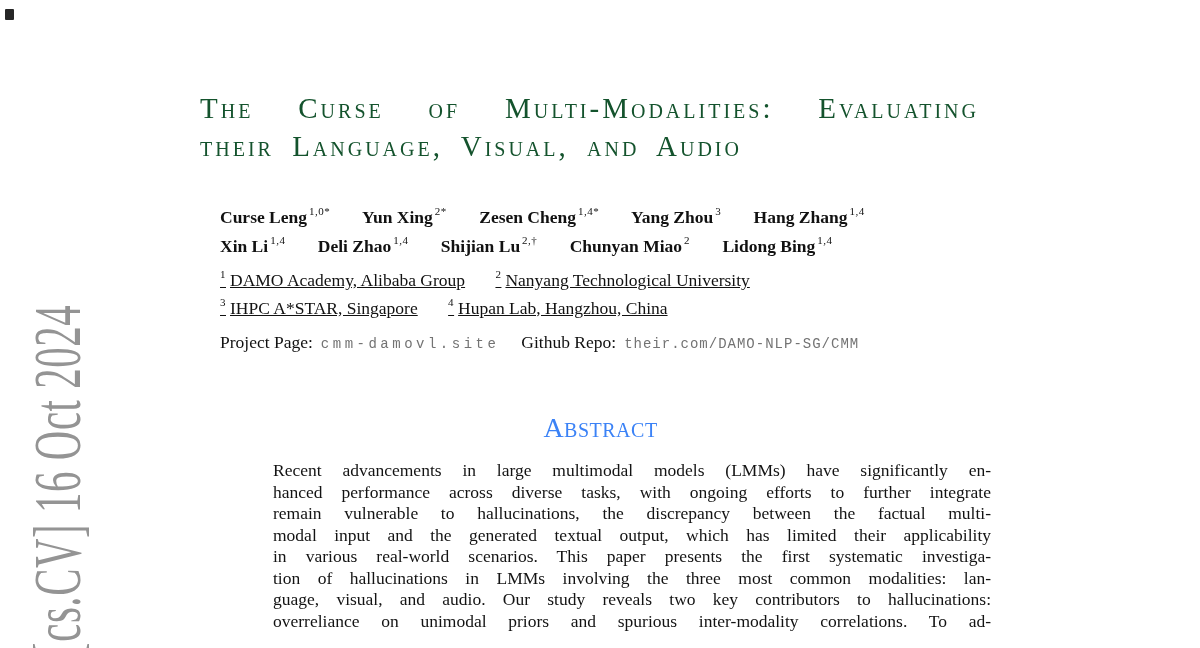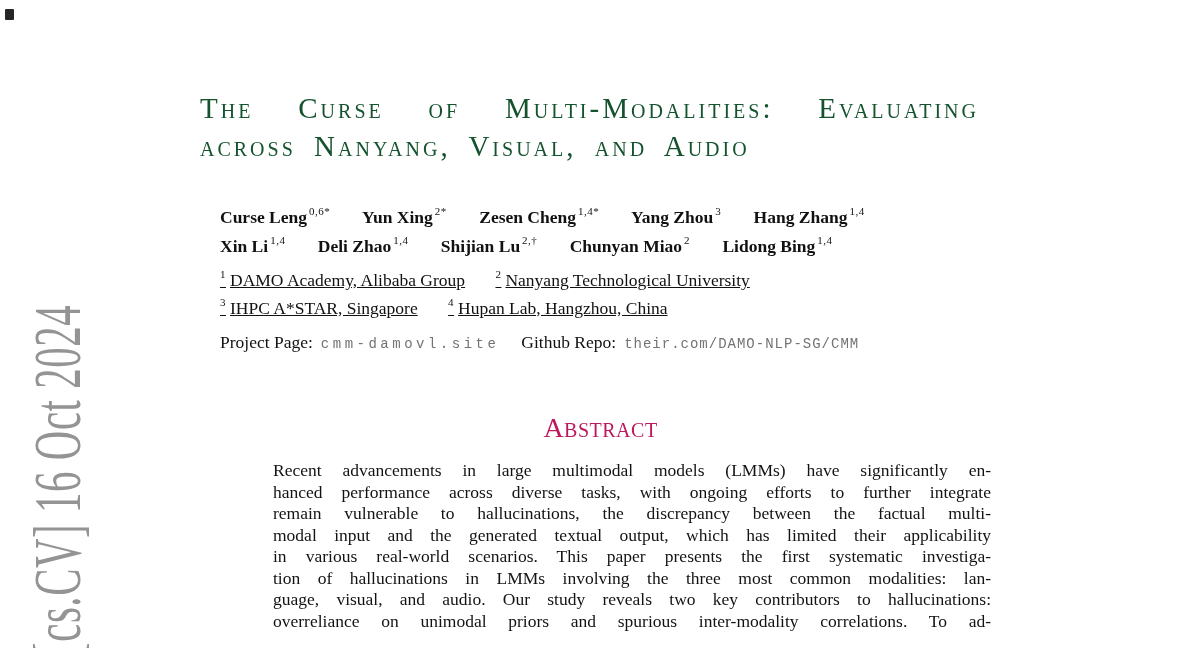--- a/index.html
+++ b/index.html
@@ -47,45 +47,45 @@
   .mono{
     font-family:"Liberation Mono", monospace;
     font-size:14px;color:#737373;
   }
   .mono.wide{letter-spacing:3.5px;margin-left:8px;}
   .mono.tight{letter-spacing:1px;margin-left:8px;}
   .gh-label{margin-left:22px;}
   .abs-heading{
     position:absolute;left:211px;top:412px;width:779px;
     text-align:center;font-variant:small-caps;
-    font-size:28px;letter-spacing:0.5px;color:#be185d;
+    font-size:28px;letter-spacing:0.5px;color:#3b82f6;
   }
   .abstract{
     position:absolute;left:273px;top:460px;width:718px;
     font-size:17.5px;line-height:21.5px;color:#131313;
   }
   .abs-line{text-align:justify;text-align-last:justify;}
 </style>
 </head>
 <body>
 
 <div class="page">
 
   <div class="artifact"></div>
 
   <div class="stamp">[cs.CV] 16 Oct 2024</div>
 
   <div class="title">
     <div class="just">The Curse of Multi-Modalities: Evaluating</div>
-    <div>across Nanyang, Visual, and Audio</div>
+    <div>their Language, Visual, and Audio</div>
   </div>
 
   <div class="authors">
     <div>
-      <span class="author"><span>Curse Leng</span><sup>0,6*</sup></span>
+      <span class="author"><span>Curse Leng</span><sup>1,0*</sup></span>
       <span class="author"><span>Yun Xing</span><sup>2*</sup></span>
       <span class="author"><span>Zesen Cheng</span><sup>1,4*</sup></span>
       <span class="author"><span>Yang Zhou</span><sup>3</sup></span>
       <span class="author"><span>Hang Zhang</span><sup>1,4</sup></span>
     </div>
     <div>
       <span class="author"><span>Xin Li</span><sup>1,4</sup></span>
       <span class="author"><span>Deli Zhao</span><sup>1,4</sup></span>
       <span class="author"><span>Shijian Lu</span><sup>2,†</sup></span>
       <span class="author"><span>Chunyan Miao</span><sup>2</sup></span>

